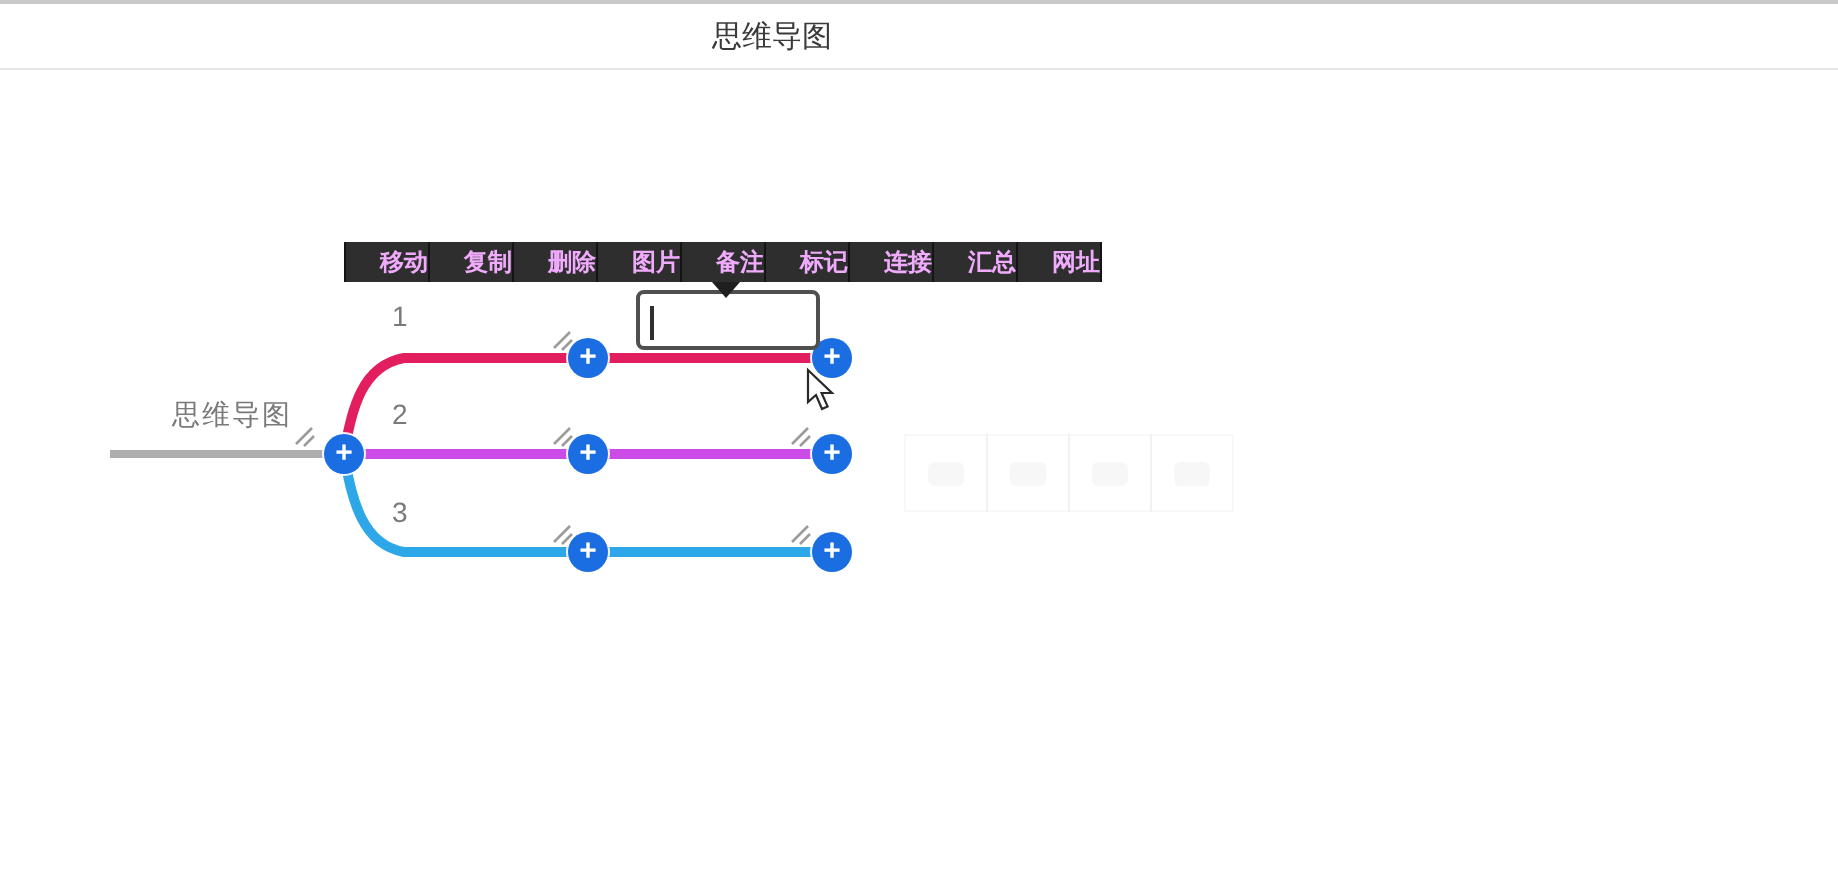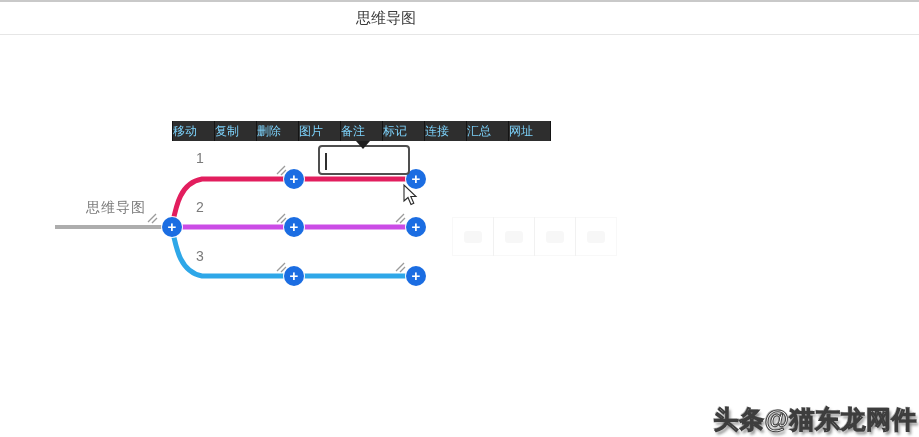--- a/index.html
+++ b/index.html
@@ -9,22 +9,22 @@
   
   .header{position:absolute;left:0;top:0;width:919px;height:35px;background:#fff;
           border-top:2px solid #c9c9c9;border-bottom:1px solid #e6e6e6;box-sizing:border-box;}
   .page-title{position:absolute;left:386px;top:7px;transform:translateX(-50%);
               font-size:15px;color:#3a3a3a;white-space:nowrap;}
   .nav-links{position:absolute;right:2px;top:7px;display:flex;gap:13px;}
   .nav-links a{color:#2b7fe3;font-size:14px;text-decoration:none;white-space:nowrap;cursor:pointer;}
 
   
   .ctx-toolbar{position:absolute;left:172px;top:121px;display:flex;z-index:6;}
-  .ctx-btn{width:41px;height:20px;line-height:20px;text-align:left;background:#2e2e2e;
-           color:#7dd3fc;font-size:12px;font-weight:400;border-right:1px solid #141414;
+  .ctx-btn{width:41px;height:20px;line-height:20px;text-align:right;background:#2e2e2e;
+           color:#f0abfc;font-size:12px;font-weight:700;border-right:1px solid #141414;
            cursor:pointer;user-select:none;}
   .ctx-btn:first-child{border-left:1px solid #141414;}
   .ctx-arrow{position:absolute;left:356px;top:141px;width:0;height:0;z-index:6;
              border-left:7px solid transparent;border-right:7px solid transparent;
              border-top:8px solid #1f1f1f;}
 
   
   .mm-svg{position:absolute;left:0;top:0;z-index:2;}
   .plus-btn{position:absolute;width:20px;height:20px;margin:-10px 0 0 -10px;border-radius:50%;
             background:#1b6de2;color:#fff;display:flex;align-items:center;justify-content:center;
@@ -136,15 +136,14 @@
     </div>
   <div class="plus-btn" style="left:416px;top:276px;">
       <span>+</span>
     </div>
 
   <div class="note-box">
     <input type="text" placeholder="" style="">
     <div class="caret"></div>
   </div>
 
-  <div class="watermark">头条@猫东龙网件</div>
 
 </div>
 
 </body></html>

